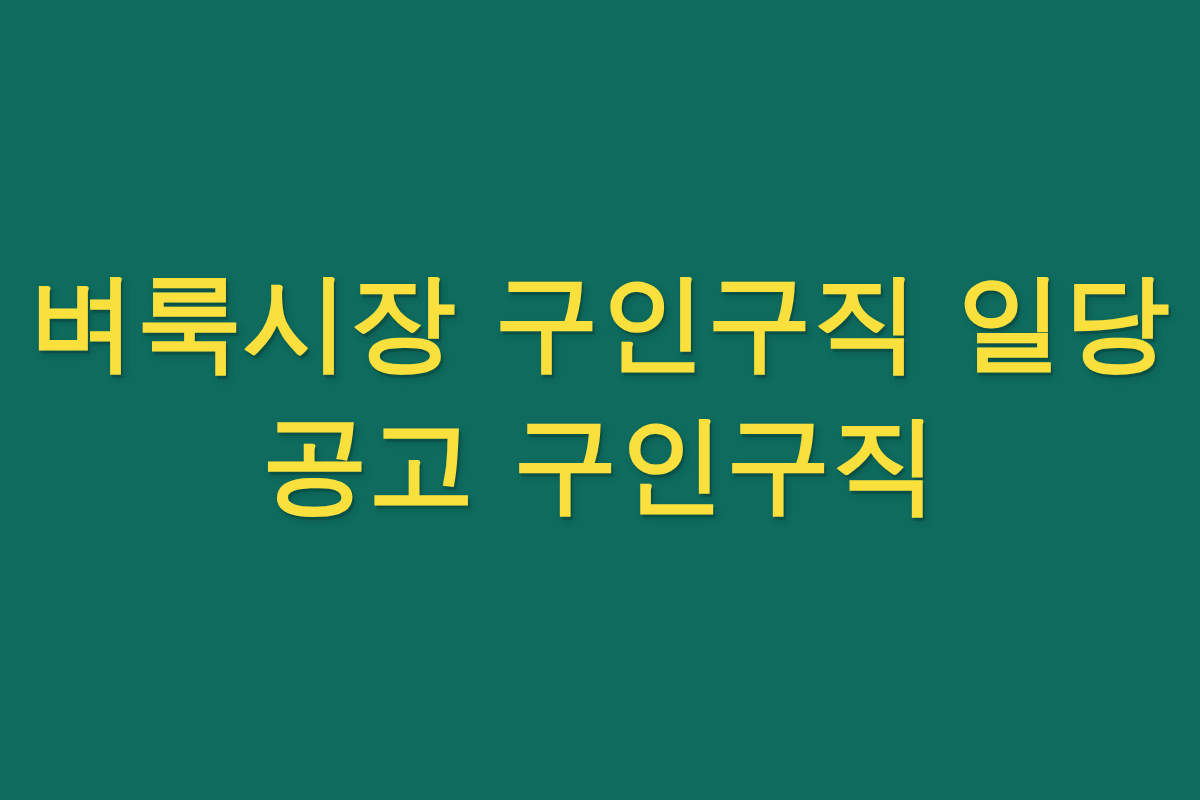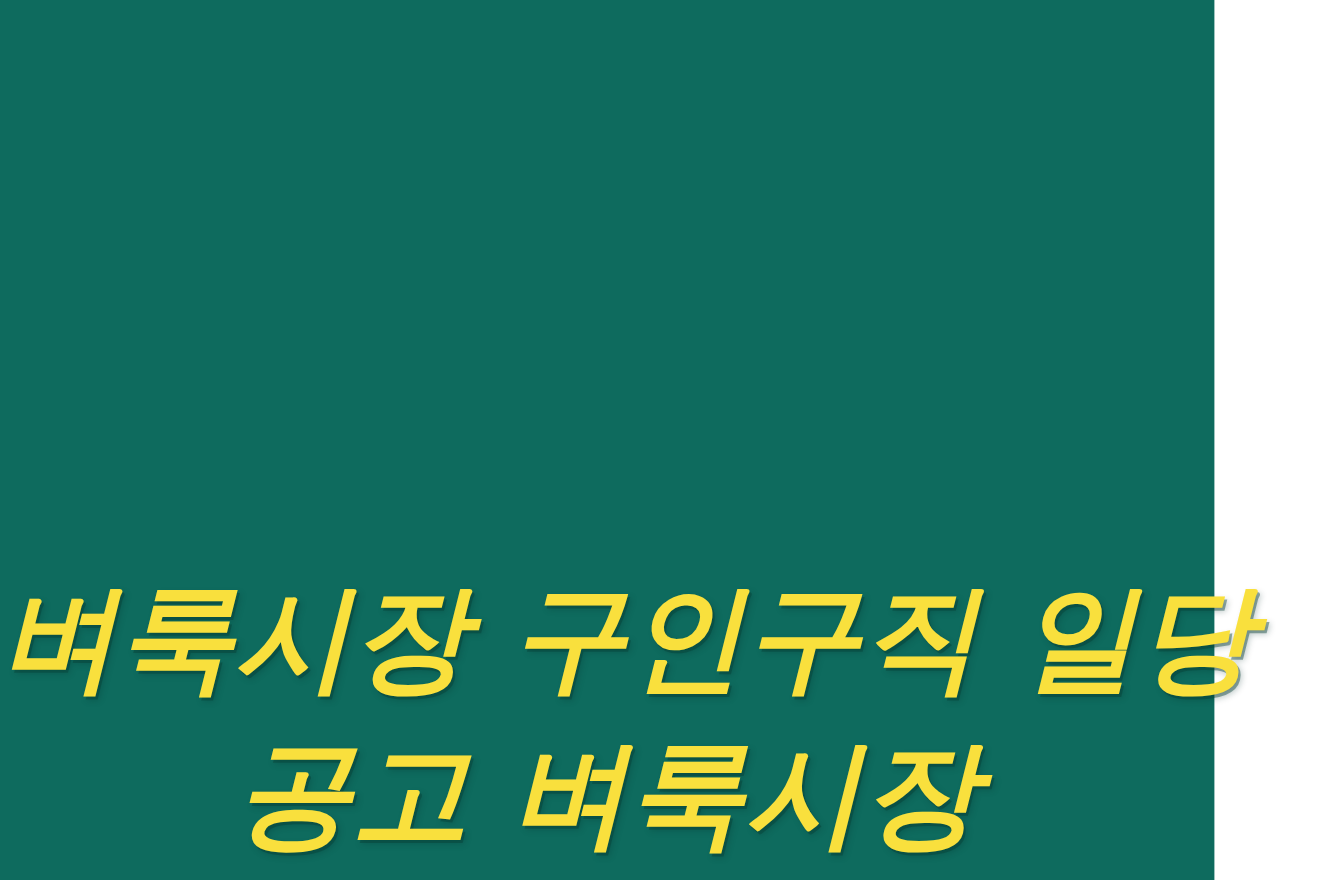--- a/index.html
+++ b/index.html
@@ -10,30 +10,29 @@
 
   body {
     width: 1200px;
     height: 800px;
     overflow: hidden;
     font-family: "DejaVu Sans", "Liberation Sans", sans-serif;
   }
 
   #banner {
     position: relative;
-    width: 1104px;
+    width: 1200px;
     height: 800px;
     box-sizing: border-box;
     display: flex;
     flex-direction: column;
     align-items: center;
-    justify-content: flex-end;
+    justify-content: center;
     background: #0E6B5E;
     user-select: none;
-    font-style: italic;
   }
 
   #headline-block {
     position: relative;
     width: 100%;
     display: flex;
     flex-direction: column;
     align-items: center;
     justify-content: center;
     
@@ -66,17 +65,17 @@
 </style>
 </head>
 <body>
 
 <div id="banner" style="background: rgb(14, 107, 94);">
 
   <div id="headline-block">
 
     <span class="headline-line line-1" style="color: rgb(249, 224, 61);">벼룩시장 구인구직 일당</span>
 
-    <span class="headline-line line-2" style="color: rgb(249, 224, 61);">공고 벼룩시장</span>
+    <span class="headline-line line-2" style="color: rgb(249, 224, 61);">공고 구인구직</span>
 
   </div>
 
 </div>
 
 </body></html>

